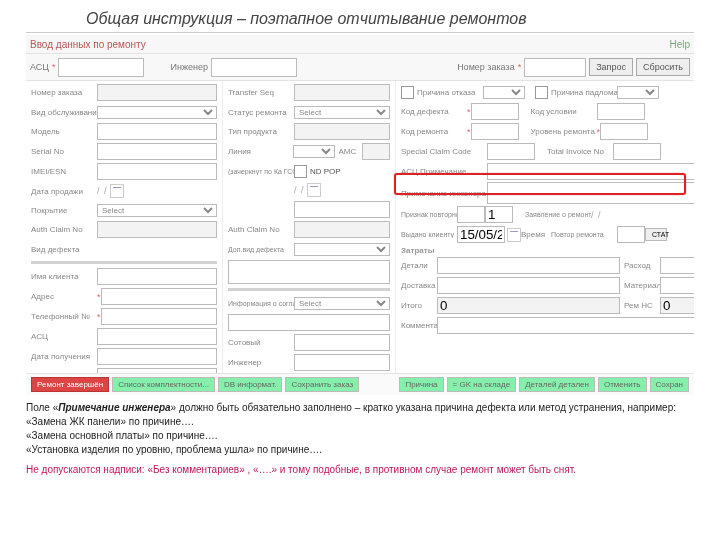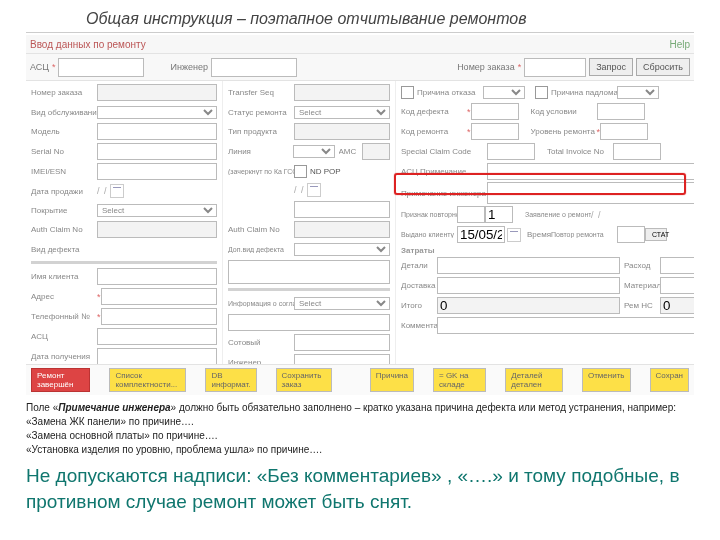--- a/index.html
+++ b/index.html
@@ -27,27 +27,27 @@
   .row .finp.sm { flex:0 0 42px; }
   .row .finp.tiny { flex:0 0 22px; }
   .row .ro { background:#f3f3f3; }
   .chk { width:11px; height:11px; border:1px solid #999; background:#fff; margin-right:3px; display:inline-block; }
   .dots { color:#aaa; letter-spacing:1px; font-size:9px; }
   .sep { border-top:3px solid #d2d2d2; margin:4px 0; }
   .sub { color:#999; font-size:8px; font-weight:bold; margin:2px 0; }
   .grid3 { display:flex; gap:4px; }
   .grid3 > div { flex:1; }
   .callout { position:absolute; border:2px solid #d22; border-radius:3px; left:368px; top:138px; width:288px; height:18px; pointer-events:none; box-shadow:0 0 1px #d22; }
-  .footer-row { display:flex; gap:19px; padding:3px 5px; border-top:1px solid #e3e3e3; background:#fafafa; }
+  .footer-row { display:flex; gap:3px; padding:3px 5px; border-top:1px solid #e3e3e3; background:#fafafa; }
   .footer-row .fbtn { border:1px solid #bbb; background:#eee; font-size:8px; padding:2px 5px; color:#666; }
   .footer-row .fbtn.red { background:#d44; border-color:#b33; color:#fff; }
-  .footer-row .fbtn.gray { background:#fde047; }
+  .footer-row .fbtn.gray { background:#86efac; }
   .notes { font-size:10px; line-height:1.4; margin:6px 0 4px; color:#222; }
   .notes .em { font-style:italic; font-weight:bold; }
-  .warn { font-size:19px; line-height:1.35; color:#0f766e; margin-top:6px; }
+  .warn { font-size:10px; line-height:1.35; color:#be185d; margin-top:6px; }
   .cal { border:1px solid #ccc; background:#fff; width:12px; height:12px; display:inline-block; margin-left:2px; vertical-align:middle; position:relative; }
   .cal:before { content:""; position:absolute; top:2px; left:2px; right:2px; border-top:1px solid #99b; }
   .rolbl { font-size:15px; color:#d66;margin-top:46px; }
   .pay .flbl { width:74px; }
 </style>
 </head>
 <body>
 
 <div class="slide">
   <div class="title">Общая инструкция – поэтапное отчитывание ремонтов</div>
@@ -263,21 +263,21 @@
             <input class="finp tiny" style="">
             <input class="finp tiny" value="1" style="">
             <span style="width:12px"></span>
             <span class="flbl" style="font-size:7px">Заявление о ремонте</span>
             <span class="dots">/  /</span>
           </div>
         <div class="row">
             <span class="flbl" style="width:56px;font-size:7px">Выдано клиенту</span>
             <input class="finp sm" value="15/05/2012" style="">
             <span class="cal"></span>
-            <span class="flbl" style="width:30px;text-align:right">Время</span>
+            <span class="flbl" style="width:30px;text-align:left">Время</span>
             <span class="flbl" style="font-size:7px">Повтор ремонта</span>
             <input class="finp tiny" style="">
             <button class="finp tiny" style="background:#eee;font-size:7px">СТАТ</button>
           </div>
 
         <div class="sub">Затраты</div>
         <div class="grid3">
           <div class="row">
               <span class="flbl" style="width:36px">Детали</span>
               <input class="finp" style="">

